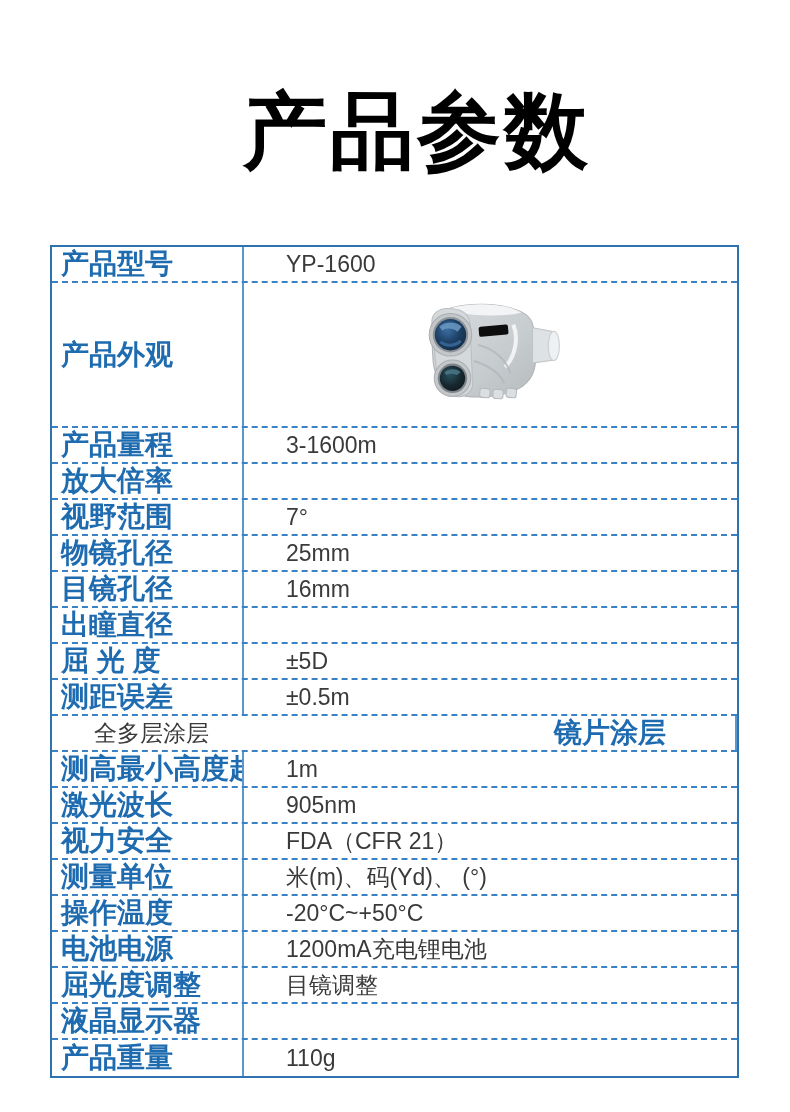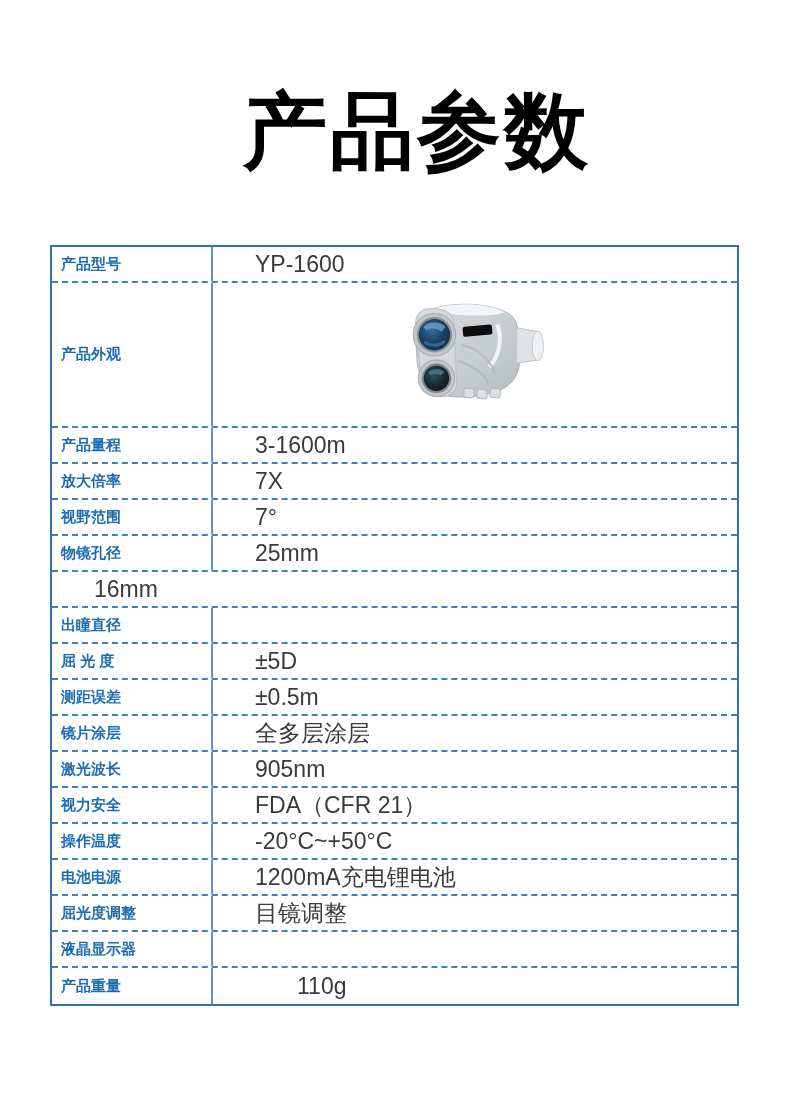--- a/index.html
+++ b/index.html
@@ -33,37 +33,37 @@
     box-sizing: border-box;
     border: 2px solid #2e72b0;
     background: #ffffff;
   }
   .row {
     display: flex;
     height: 36px;
     box-sizing: border-box;
     border-bottom: 2px dashed #3b82c4;
   }
-  .row:last-child { border-bottom: none; gap: 42px; }
+  .row:last-child { border-bottom: none; }
   .row.image-row { height: 145px; }
   .cell {
     box-sizing: border-box;
     display: flex;
     align-items: center;
     overflow: hidden;
     white-space: nowrap;
   }
   .cell.label {
-    width: 161px;
+    width: 192px;
     flex: none;
     border-right: 2px solid #5b97cc;
     padding-left: 9px;
     color: #1e6bb0;
     font-weight: bold;
-    font-size: 15px;
+    font-size: 28px;
   }
   .cell.value {
     flex: 1;
     padding-left: 42px;
     color: #3a3a3a;
     font-size: 23px;
     text-align: center;
   }
   .cell.value.image-cell {
     justify-content: center;
@@ -133,57 +133,65 @@
     <rect x="90" y="87" width="10" height="9" rx="2.5" fill="#dcdfe1" stroke="#b5babd" stroke-width="1" transform="rotate(4 95 91)"></rect>
   </svg>
 </div>
     </div>
     <div class="row">
       <div class="cell label">产品量程</div>
       <div class="cell value">3-1600m</div>
     </div>
     <div class="row">
       <div class="cell label">放大倍率</div>
-      <div class="cell value">7X</div>
     </div>
     <div class="row">
       <div class="cell label">视野范围</div>
       <div class="cell value">7°</div>
     </div>
     <div class="row">
       <div class="cell label">物镜孔径</div>
       <div class="cell value">25mm</div>
     </div>
     <div class="row">
+      <div class="cell label">目镜孔径</div>
       <div class="cell value">16mm</div>
     </div>
     <div class="row">
       <div class="cell label">出瞳直径</div>
     </div>
     <div class="row">
       <div class="cell label">屈 光 度</div>
       <div class="cell value">±5D</div>
     </div>
     <div class="row">
       <div class="cell label">测距误差</div>
       <div class="cell value">±0.5m</div>
     </div>
     <div class="row">
+      <div class="cell value">全多层涂层</div>
       <div class="cell label">镜片涂层</div>
-      <div class="cell value">全多层涂层</div>
+    </div>
+    <div class="row">
+      <div class="cell label">测高最小高度起</div>
+      <div class="cell value">1m</div>
     </div>
     <div class="row">
       <div class="cell label">激光波长</div>
       <div class="cell value">905nm</div>
     </div>
     <div class="row">
       <div class="cell label">视力安全</div>
       <div class="cell value">FDA（CFR 21）</div>
     </div>
     <div class="row">
+      <div class="cell label">测量单位</div>
+      <div class="cell value">米(m)、码(Yd)、 (°)</div>
+    </div>
+    <div class="row">
       <div class="cell label">操作温度</div>
       <div class="cell value">-20°C~+50°C</div>
     </div>
     <div class="row">
       <div class="cell label">电池电源</div>
       <div class="cell value">1200mA充电锂电池</div>
     </div>
     <div class="row">
       <div class="cell label">屈光度调整</div>
       <div class="cell value">目镜调整</div>

